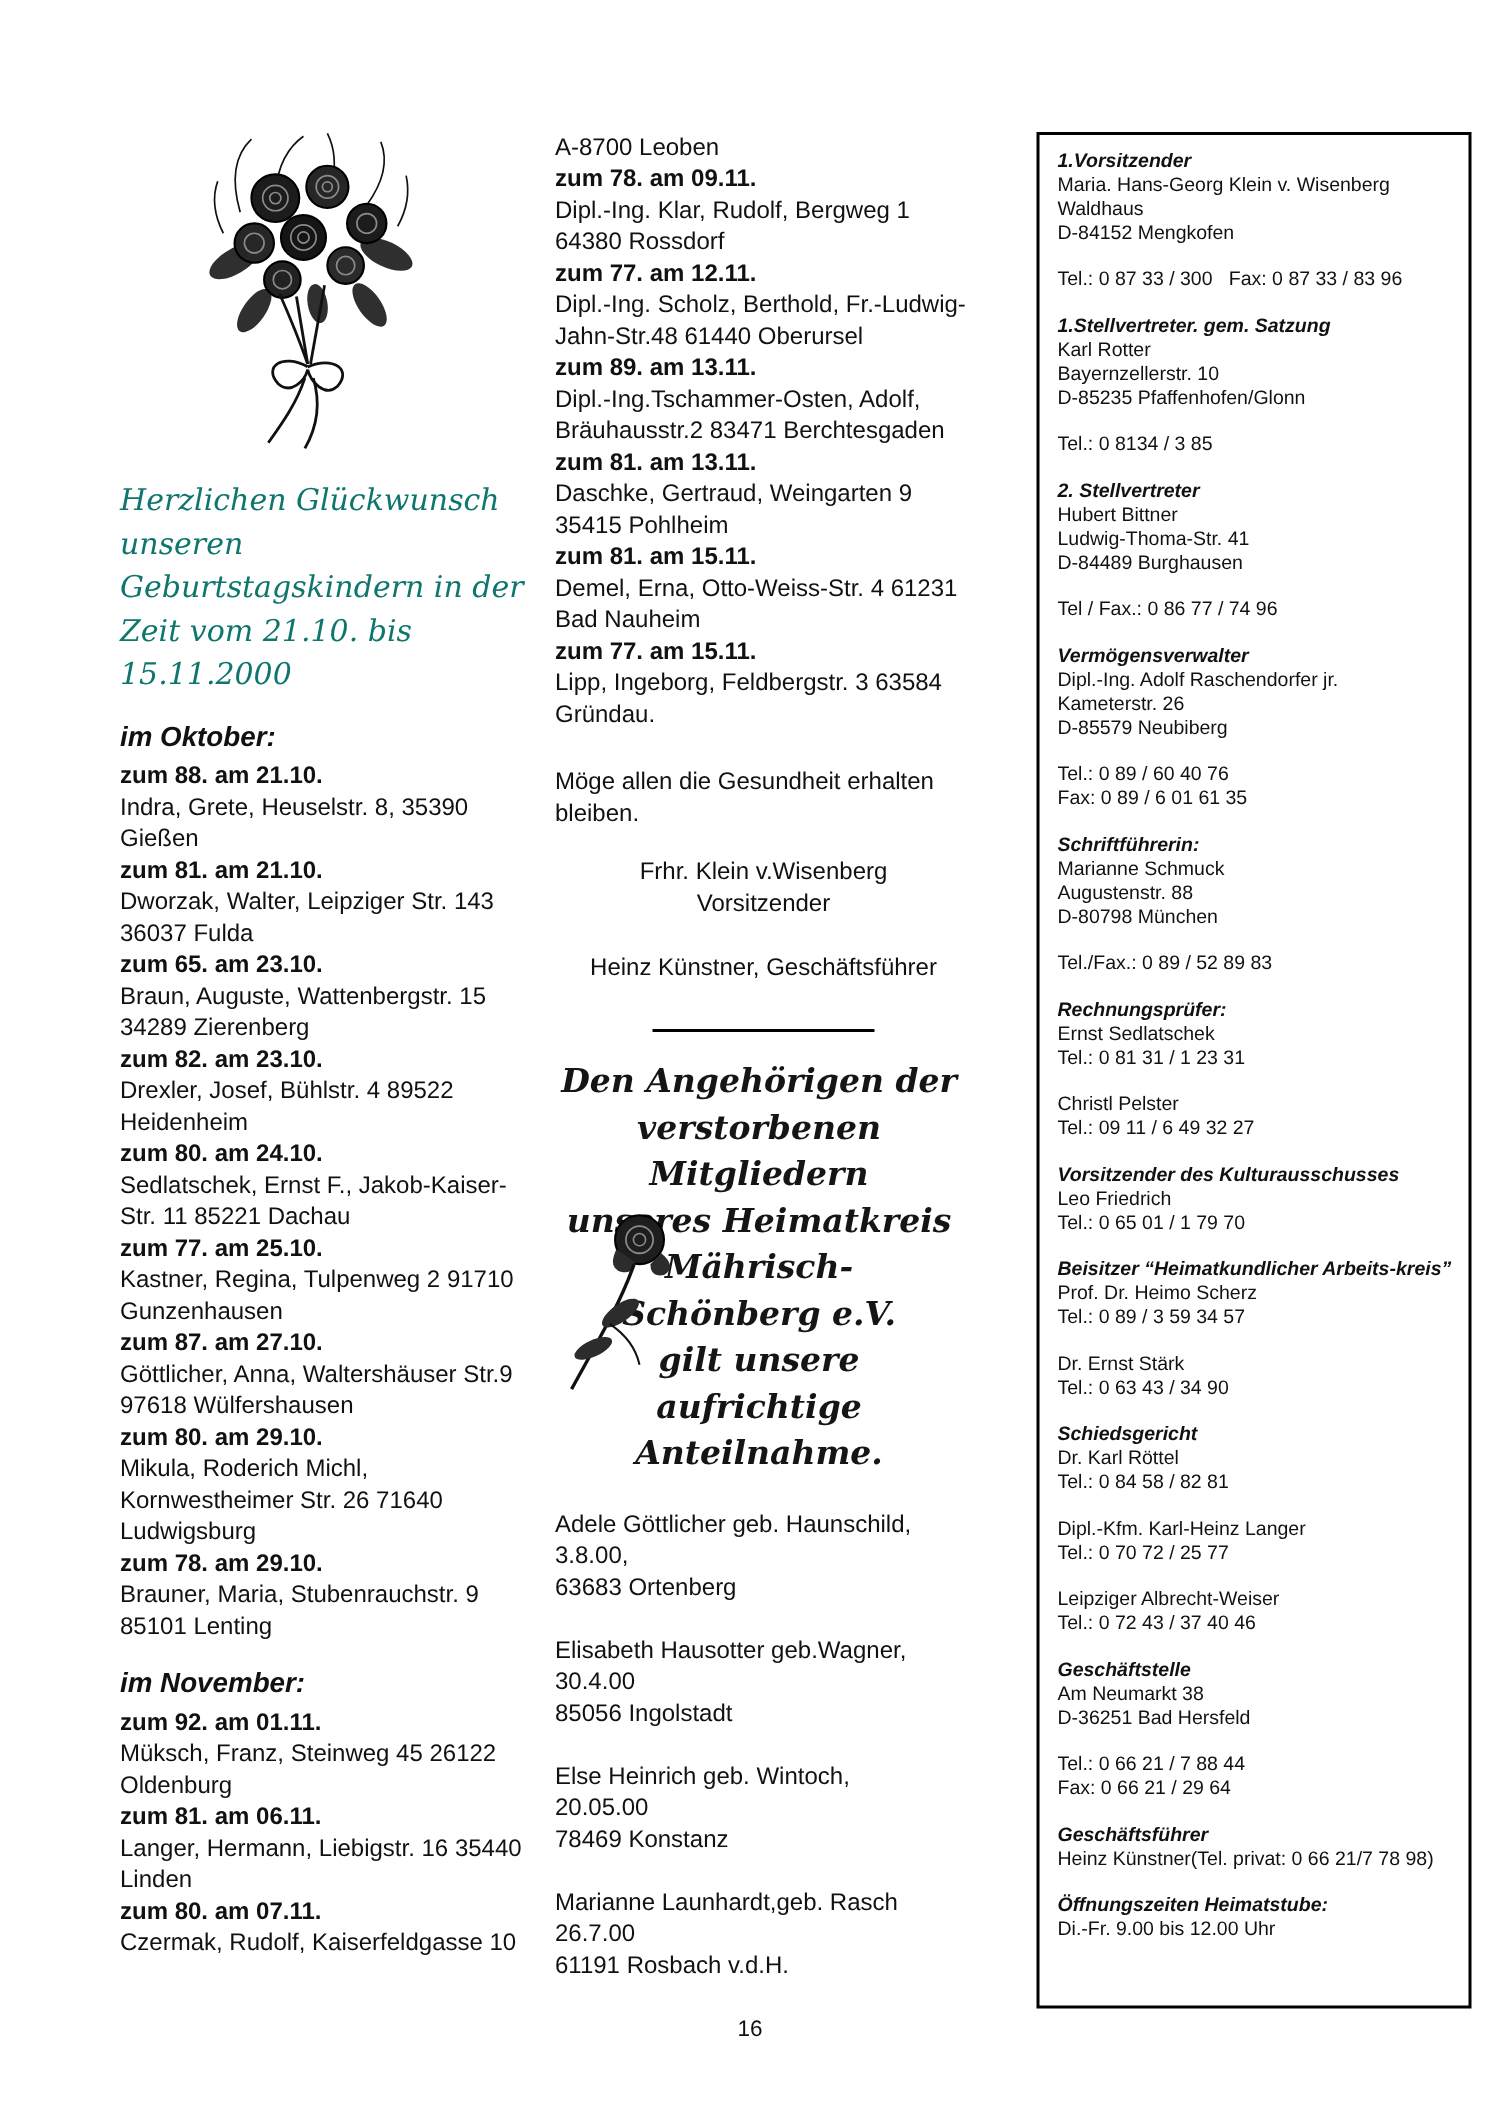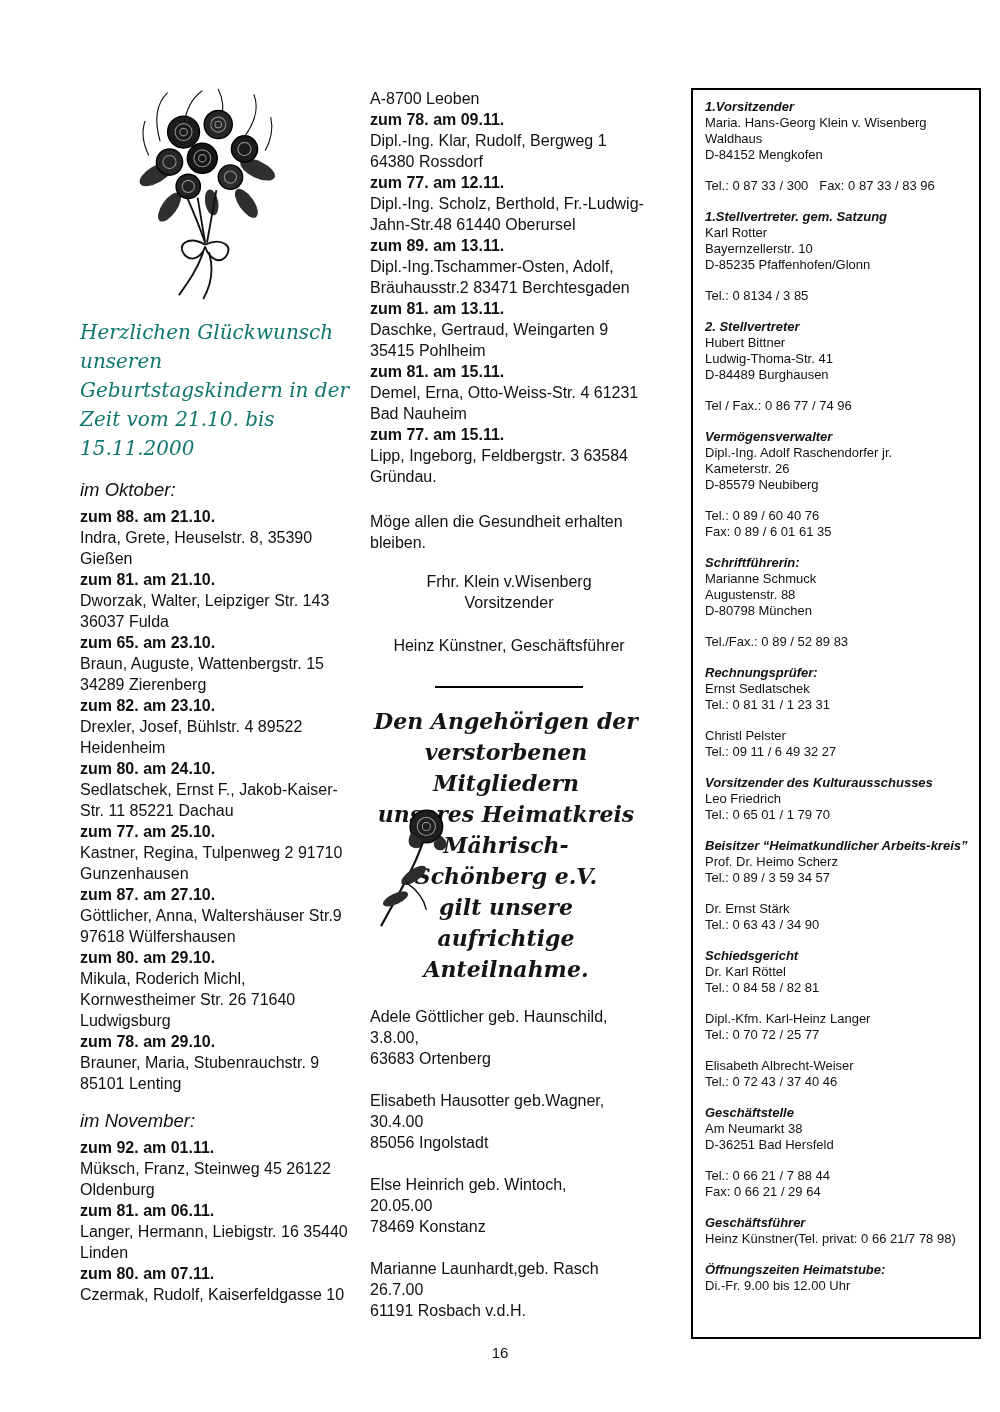--- a/index.html
+++ b/index.html
@@ -3,21 +3,21 @@
 <meta charset="utf-8">
 <title>Heimatkreis Newsletter Seite 16</title>
 <style>
   html,body{margin:0;padding:0;background:#ffffff;}
   .page{position:relative;width:1000px;height:1412px;background:#ffffff;overflow:hidden;
         font-family:"Liberation Sans",sans-serif;color:#111;}
   
   .col-left{position:absolute;left:80px;top:85px;width:272px;font-size:16px;line-height:21px;}
   .bouquet{margin:0 0 12px 52px;}
   .greeting{font-family:"DejaVu Serif",serif;font-style:italic;font-size:20px;line-height:29px;color:#0f766e;}
-  .month-header{font-style:italic;font-weight:normal;font-size:18.5px;margin:16px 0 6px;}
+  .month-header{font-style:italic;font-weight:bold;font-size:18.5px;margin:16px 0 6px;}
   .entry-date{font-weight:bold;}
   .entry-who{}
   
   .col-mid{position:absolute;left:370px;top:88px;width:278px;font-size:16px;line-height:21px;}
   .wish{margin-top:24px;}
   .sig{text-align:center;margin-top:18px;}
   .manager{text-align:center;margin-top:22px;}
   .divider{width:148px;border-top:2px solid #000;margin:30px auto 18px;}
   .condolence{position:relative;margin-top:6px;min-height:252px;}
   .rose{position:absolute;left:0;top:86px;}
@@ -339,21 +339,21 @@
       <div class="c-title">Schiedsgericht</div>
       <div class="c-block">
         <div class="c-line">Dr. Karl Röttel</div>
         <div class="c-line">Tel.: 0 84 58 / 82 81</div>
       </div>
       <div class="c-block">
         <div class="c-line">Dipl.-Kfm. Karl-Heinz Langer</div>
         <div class="c-line">Tel.: 0 70 72 / 25 77</div>
       </div>
       <div class="c-block">
-        <div class="c-line">Elisabeth Albrecht-Weiser</div>
+        <div class="c-line">Leipziger Albrecht-Weiser</div>
         <div class="c-line">Tel.: 0 72 43 / 37 40 46</div>
       </div>
     </div>
 
     <div class="c-section">
       <div class="c-title">Geschäftstelle</div>
       <div class="c-block">
         <div class="c-line">Am Neumarkt 38</div>
         <div class="c-line">D-36251 Bad Hersfeld</div>
       </div>

